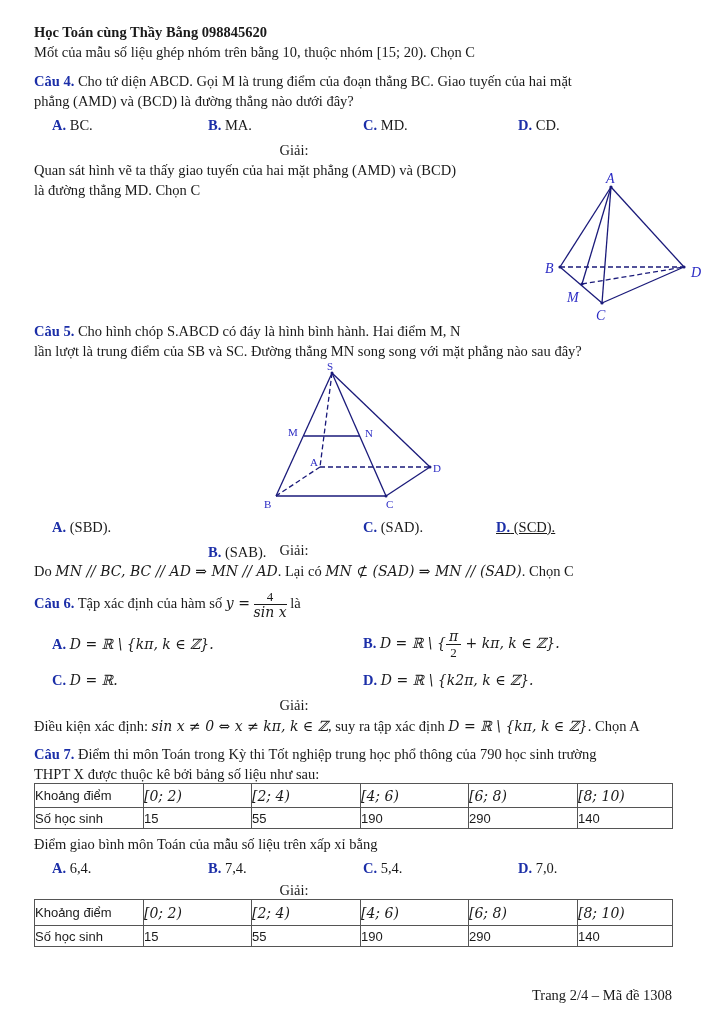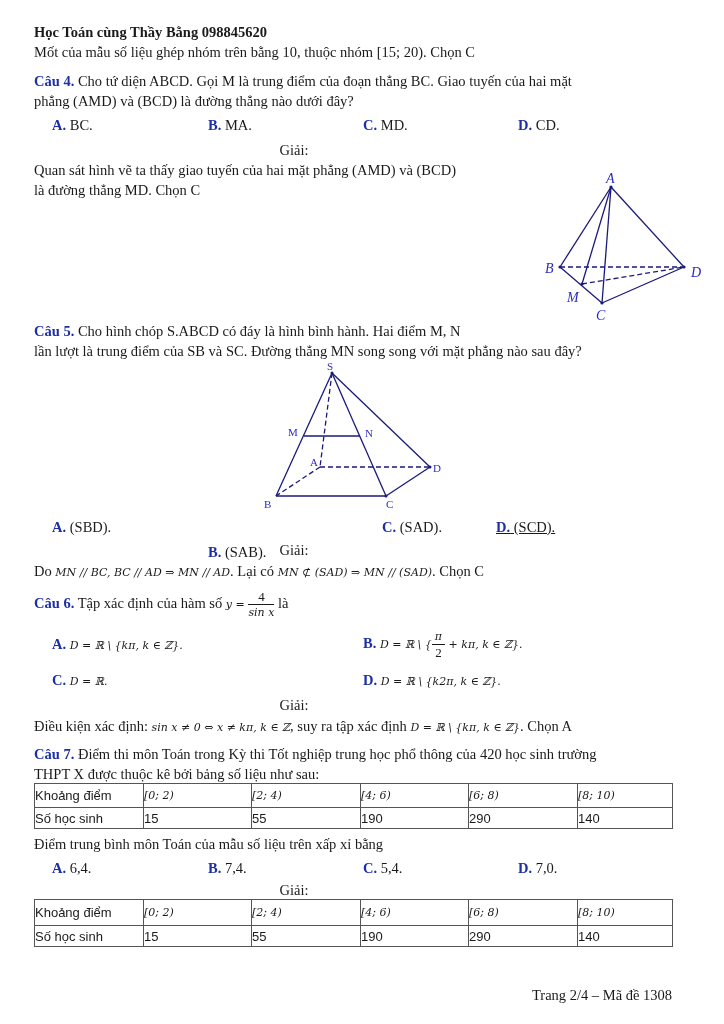--- a/index.html
+++ b/index.html
@@ -3,21 +3,21 @@
 <meta charset="utf-8">
 <style>
   html, body { margin: 0; padding: 0; background: #ffffff; }
   body { width: 724px; height: 1024px; position: relative; overflow: hidden;
          font-family: "Liberation Serif", "DejaVu Serif", serif; color: #1a1a1a; font-size: 14.5px; }
   .abs { position: absolute; white-space: nowrap; }
   .line { position: absolute; left: 34px; white-space: nowrap; line-height: 18px; }
   .qlabel { color: #1c2fa8; font-weight: bold; }
   .optlabel { color: #1c2fa8; font-weight: bold; }
   .center { position: absolute; left: 0; width: 588px; text-align: center; }
-  .math { font-style: italic; font-family: "DejaVu Serif", serif; font-size: 11px; }
+  .math { font-style: italic; font-family: "DejaVu Serif", serif; font-size: 14px; }
   .frac { display: inline-block; vertical-align: middle; text-align: center; font-size: 13px; }
   .frac .num { display: block; border-bottom: 1px solid #1a1a1a; padding: 0 3px; line-height: 15px; }
   .frac .den { display: block; line-height: 15px; }
   table.data { position: absolute; border-collapse: collapse; font-family: "Liberation Sans", "DejaVu Sans", sans-serif; font-size: 13px; }
   table.data td { border: 1px solid #555; text-align: left; padding: 0; }
   table.data td.head { font-size: 13px; }
   svg text { font-family: "Liberation Serif", serif; }
 </style>
 </head>
 <body>
@@ -94,21 +94,21 @@
     <text x="365" y="437">N</text>
     <text x="310" y="466">A</text>
     <text x="433" y="472">D</text>
     <text x="264" y="508">B</text>
     <text x="386" y="508">C</text>
   </g>
 </svg>
 
 <div class="abs" style="left:52px; top:519px;"><span class="optlabel">A.</span><span> (SBD).</span></div>
 <div class="abs" style="left:208px; top:544px;"><span class="optlabel">B.</span><span> (SAB).</span></div>
-<div class="abs" style="left:363px; top:519px;margin-left:19px;"><span class="optlabel">C.</span><span> (SAD).</span></div>
+<div class="abs" style="left:363px; top:519px;"><span class="optlabel">C.</span><span> (SAD).</span></div>
 <div class="abs" style="left:496px; top:519px;text-decoration:underline;"><span class="optlabel">D.</span><span> (SCD).</span></div>
 
 <div class="center" style="top:542px;">Giải:</div>
 <div class="line" style="top:562px;">
   <span>Do </span><span class="math">MN // BC, BC // AD ⇒ MN // AD</span><span>. Lại có </span><span class="math">MN ⊄ (SAD) ⇒ MN // (SAD)</span><span>. Chọn C</span>
 </div>
 
 <div class="line" style="top:586px; line-height:34px;">
   <span class="qlabel">Câu 6.</span><span> Tập xác định của hàm số </span>
   <span class="math">y =</span>
@@ -120,21 +120,21 @@
 <div class="abs" style="left:363px; top:626px; line-height:34px;"><span class="optlabel">B.</span> <span class="math">D = ℝ \ {</span><span class="frac"><span class="num math">π</span><span class="den">2</span></span><span class="math"> + kπ, k ∈ ℤ}.</span></div>
 <div class="abs" style="left:52px; top:672px;"><span class="optlabel">C.</span> <span class="math">D = ℝ.</span></div>
 <div class="abs" style="left:363px; top:672px;"><span class="optlabel">D.</span> <span class="math">D = ℝ \ {k2π, k ∈ ℤ}.</span></div>
 
 <div class="center" style="top:697px;">Giải:</div>
 <div class="line" style="top:717px;">
   <span>Điều kiện xác định: </span><span class="math">sin x ≠ 0 ⇔ x ≠ kπ, k ∈ ℤ</span><span>, suy ra tập xác định </span><span class="math">D = ℝ \ {kπ, k ∈ ℤ}</span><span>. Chọn A</span>
 </div>
 
 <div class="line" style="top:745px;">
-  <span class="qlabel">Câu 7.</span><span> Điểm thi môn Toán trong Kỳ thi Tốt nghiệp trung học phổ thông của 420 học sinh trường</span>
+  <span class="qlabel">Câu 7.</span><span> Điểm thi môn Toán trong Kỳ thi Tốt nghiệp trung học phổ thông của 790 học sinh trường</span>
 </div>
 <div class="line" style="top:765px;">THPT X được thuộc kê bởi bảng số liệu như sau:</div>
 
 <table class="data" style="left:34px; top:783px; width:639px;">
   <tbody>
       <tr style="height:24px;">
     <td style="width:108px;" class="head">Khoảng điểm</td>
     <td style="width:107px;" class="math">[0; 2)</td>
     <td style="width:108px;" class="math">[2; 4)</td>
     <td style="width:107px;" class="math">[4; 6)</td>
@@ -145,21 +145,21 @@
     <td class="head">Số học sinh</td>
     <td>15</td>
     <td>55</td>
     <td>190</td>
     <td>290</td>
     <td>140</td>
   </tr>
 </tbody>
   </table>
 
-<div class="line" style="top:835px;">Điểm trung bình môn Toán của mẫu số liệu trên xấp xỉ bằng</div>
+<div class="line" style="top:835px;">Điểm giao bình môn Toán của mẫu số liệu trên xấp xỉ bằng</div>
 
 <div class="abs" style="left:52px; top:860px;"><span class="optlabel">A.</span><span> 6,4.</span></div>
 <div class="abs" style="left:208px; top:860px;"><span class="optlabel">B.</span><span> 7,4.</span></div>
 <div class="abs" style="left:363px; top:860px;"><span class="optlabel">C.</span><span> 5,4.</span></div>
 <div class="abs" style="left:518px; top:860px;"><span class="optlabel">D.</span><span> 7,0.</span></div>
 
 <div class="center" style="top:882px;">Giải:</div>
 
 <table class="data" style="left:34px; top:899px; width:639px;">
   <tbody>

